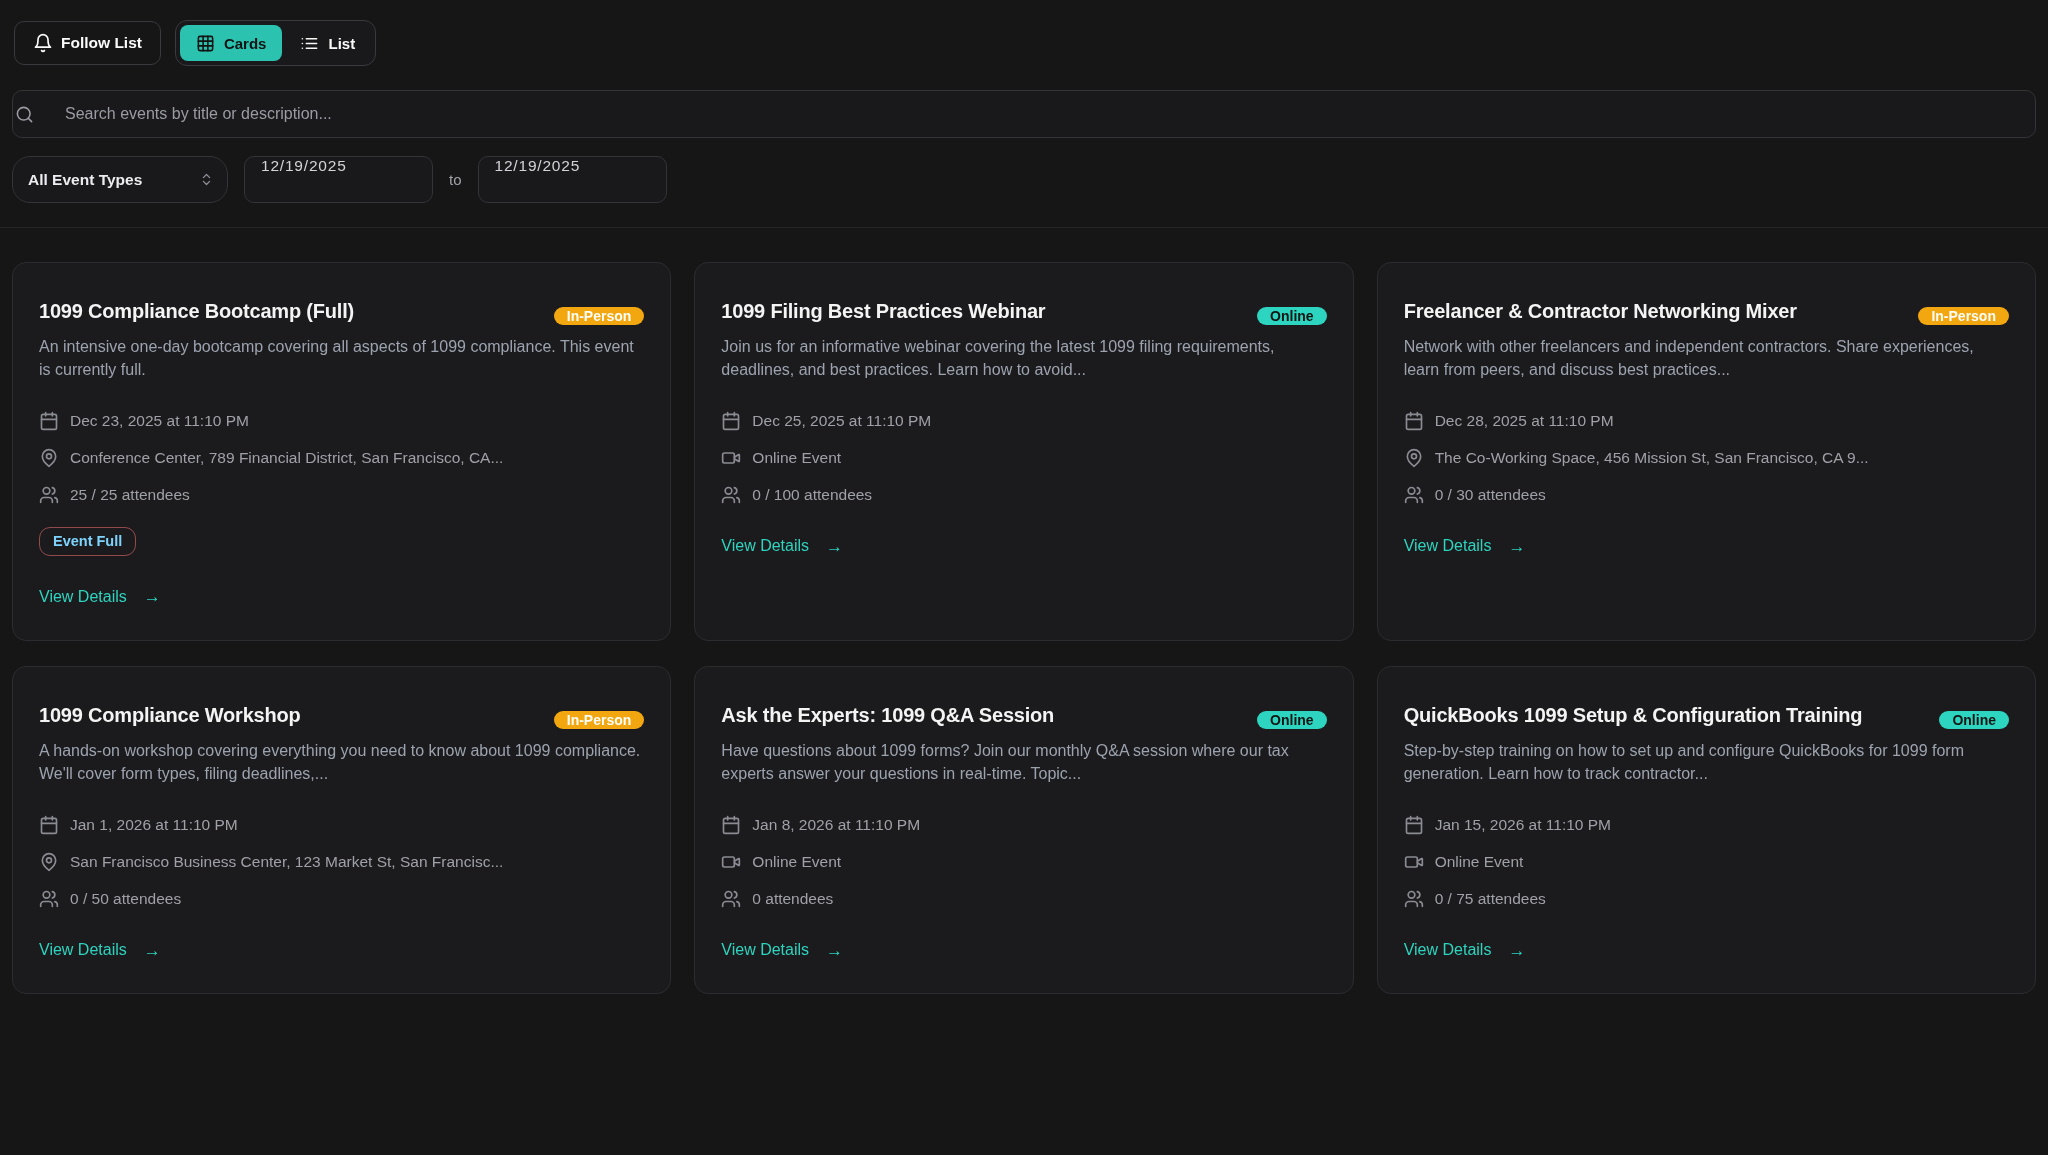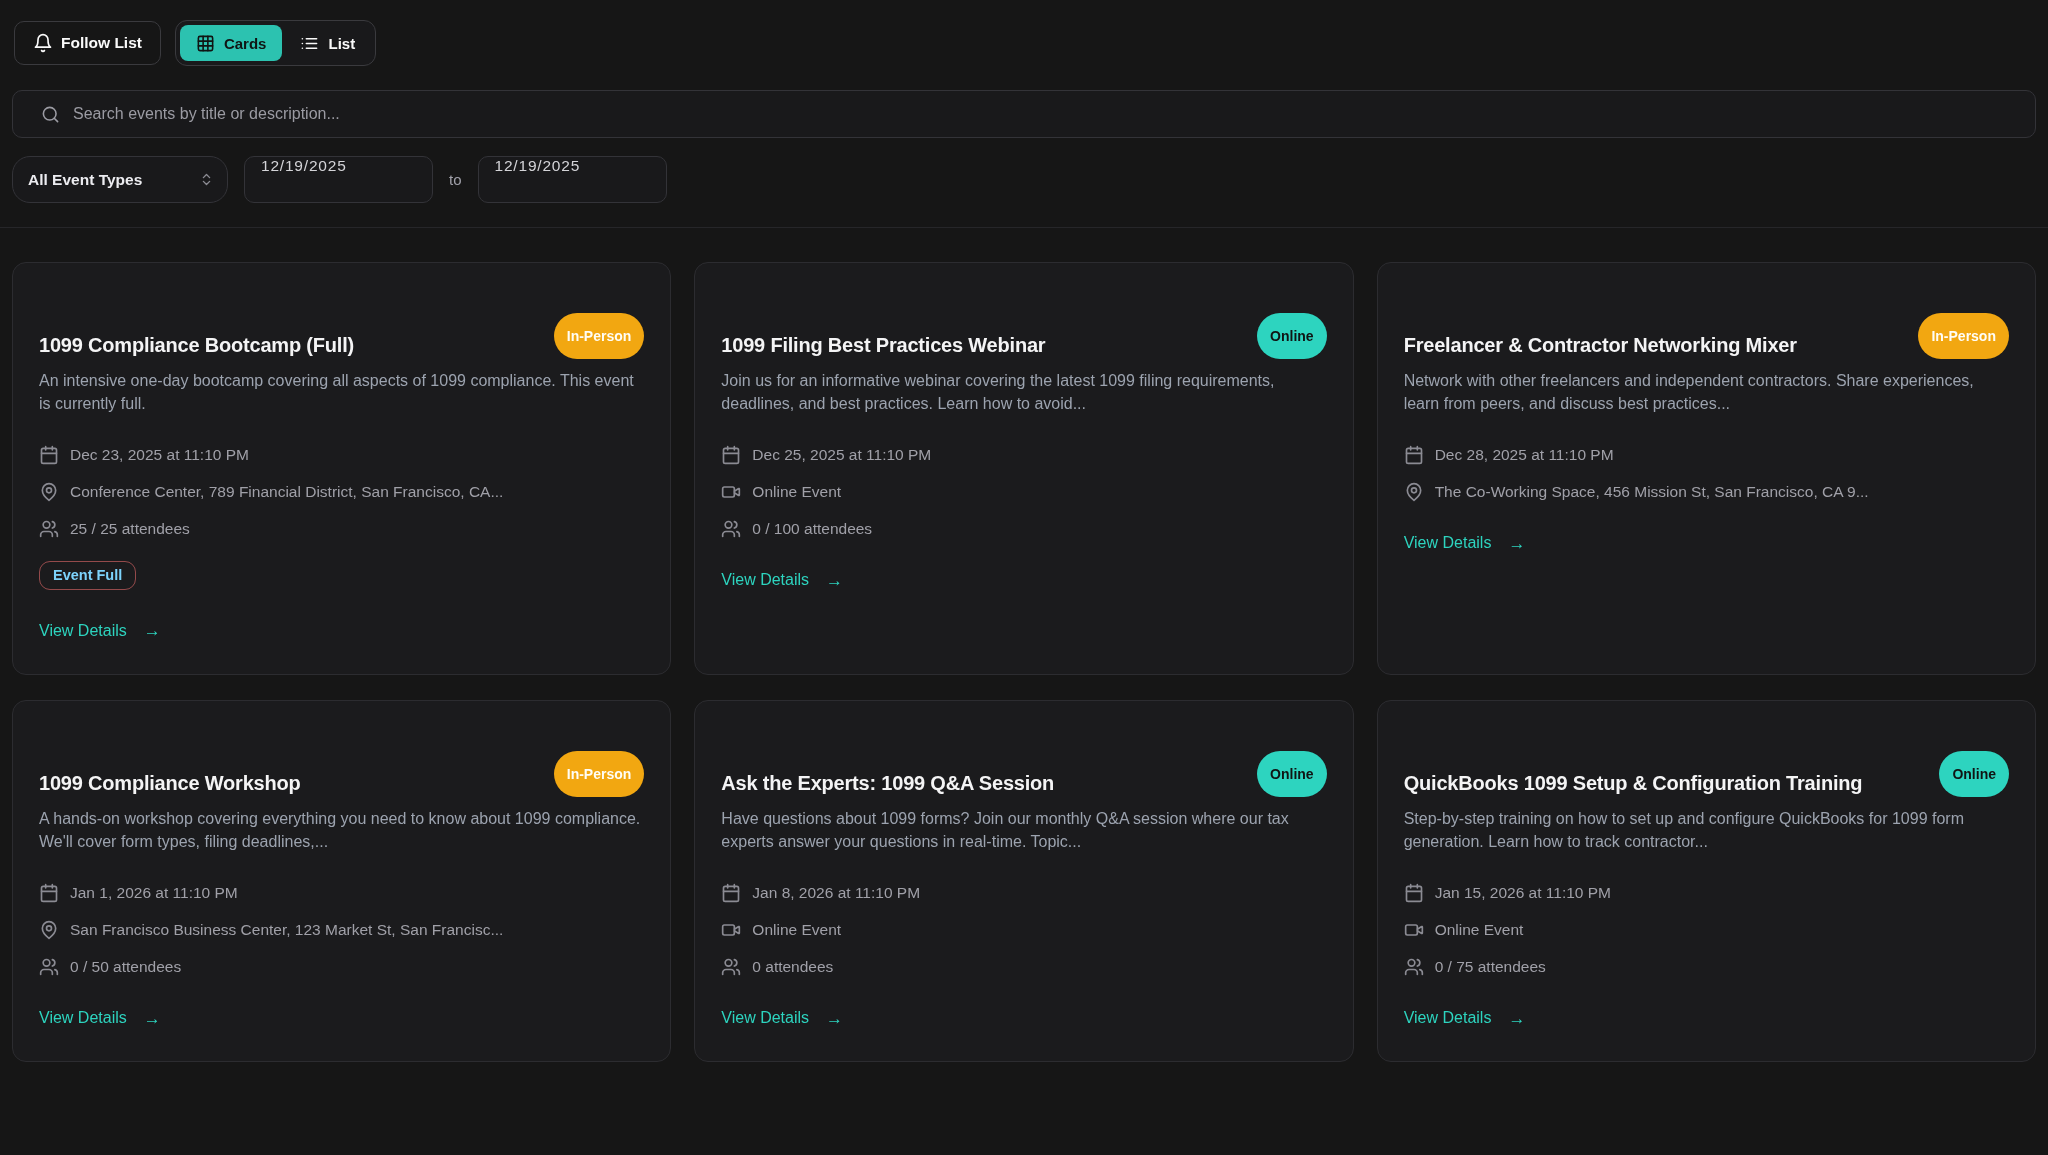--- a/index.html
+++ b/index.html
@@ -24,22 +24,22 @@
   }
   .toggle{display:flex;align-items:center;gap:2px;border:1px solid #3a3a3e;background:#19191b;border-radius:12px;padding:4px;}
   .toggle-btn{
     display:flex;align-items:center;gap:9px;border:none;background:transparent;border-radius:8px;
     padding:0 16px;height:36px;font-size:15px;font-weight:600;font-family:inherit;color:#fafafa;cursor:pointer;
   }
   .toggle-btn.active{background:#2cc2b0;color:#101413;}
 
   
   .searchbar{
-    margin-top:24px;display:flex;align-items:center;gap:11px;height:46px;
-    border:1px solid #333338;border-radius:10px;padding:0 28px;background:#19191b;
+    margin-top:24px;display:flex;align-items:center;gap:29px;height:46px;
+    border:1px solid #333338;border-radius:10px;padding:0 2px;background:#19191b;
   }
   .searchbar input{
     flex:1;background:transparent;border:none;outline:none;color:#e4e4e7;
     font-size:16px;font-family:inherit;
   }
   .searchbar input::placeholder{color:#9b9ba3;}
 
   
   .filters{display:flex;align-items:center;gap:16px;margin-top:18px;}
   .select{
@@ -57,21 +57,21 @@
 
   
   .grid{display:grid;grid-template-columns:repeat(3,1fr);gap:25px 23px;margin-top:34px;padding-bottom:15px;}
   .card{
     background:#1b1b1d;border:1px solid #2c2c30;border-radius:14px;
     padding:30px 26px 34px;display:flex;flex-direction:column;align-items:flex-start;
   }
   .card-head{display:flex;align-items:flex-end;justify-content:space-between;gap:14px;width:100%;}
   .card-title{margin:0;font-size:20px;line-height:1.4;font-weight:700;color:#f4f4f5;letter-spacing:-.2px;}
   .badge{
-    flex:none;border-radius:999px;padding:16px 13px;font-size:14px;font-weight:600;line-height:1;margin-top:20px;
+    flex:none;border-radius:999px;padding:2px 13px;font-size:14px;font-weight:600;line-height:1;margin-top:14px;
   }
   .badge.in-person{background:#f2a711;color:#fffdf6;}
   .badge.online{background:#2dd4bf;color:#101413;}
   .card-desc{
     margin:10px 0 0;font-size:16px;line-height:1.45;color:#9ca3af;width:100%;
     display:-webkit-box;-webkit-line-clamp:2;-webkit-box-orient:vertical;overflow:hidden;min-height:46px;
   }
   .meta{margin-top:30px;display:flex;flex-direction:column;gap:17px;width:100%;}
   .meta-row{display:flex;align-items:center;gap:11px;font-size:15.5px;color:#a0a0a8;min-width:0;}
   .meta-row .ic{color:#8b8b93;}
@@ -273,20 +273,31 @@
       <div class="meta-row">
         <span class="ic">
           <svg width="20" height="20" viewBox="0 0 24 24" fill="none" stroke="currentColor" stroke-width="2" stroke-linecap="round" stroke-linejoin="round">
                 <path d="M20 10c0 6-8 12-8 12s-8-6-8-12a8 8 0 0 1 16 0Z"></path>
                 <circle cx="12" cy="10" r="3"></circle>
               </svg>
         </span>
 
         <span class="venue-text">The Co-Working Space, 456 Mission St, San Francisco, CA 9...</span>
       </div>
+      <div class="meta-row">
+        <span class="ic">
+          <svg width="20" height="20" viewBox="0 0 24 24" fill="none" stroke="currentColor" stroke-width="2" stroke-linecap="round" stroke-linejoin="round">
+                <path d="M16 21v-2a4 4 0 0 0-4-4H6a4 4 0 0 0-4 4v2"></path>
+                <circle cx="9" cy="7" r="4"></circle>
+                <path d="M22 21v-2a4 4 0 0 0-3-3.87"></path>
+                <path d="M16 3.13a4 4 0 0 1 0 7.75"></path>
+              </svg>
+        </span>
+        <span>0 / 30 attendees</span>
+      </div>
     </div>
 
     <a class="link">
       <span>View Details</span>
       <span class="arrow">→</span>
     </a>
   </article>
 
   <article class="card">
     <div class="card-head">

